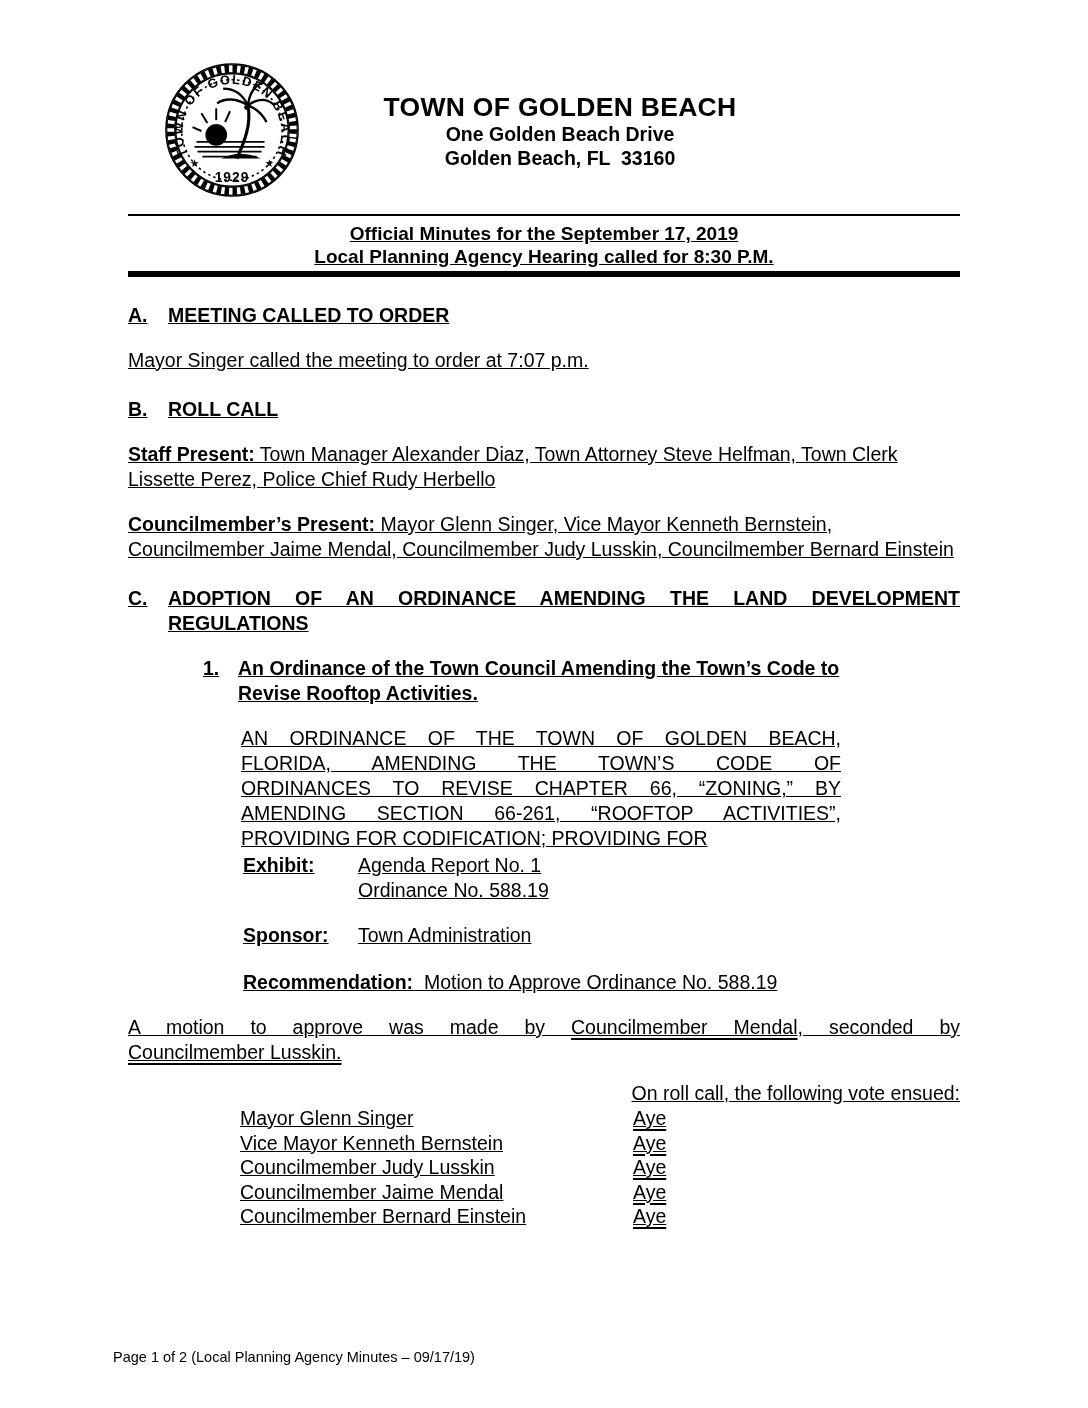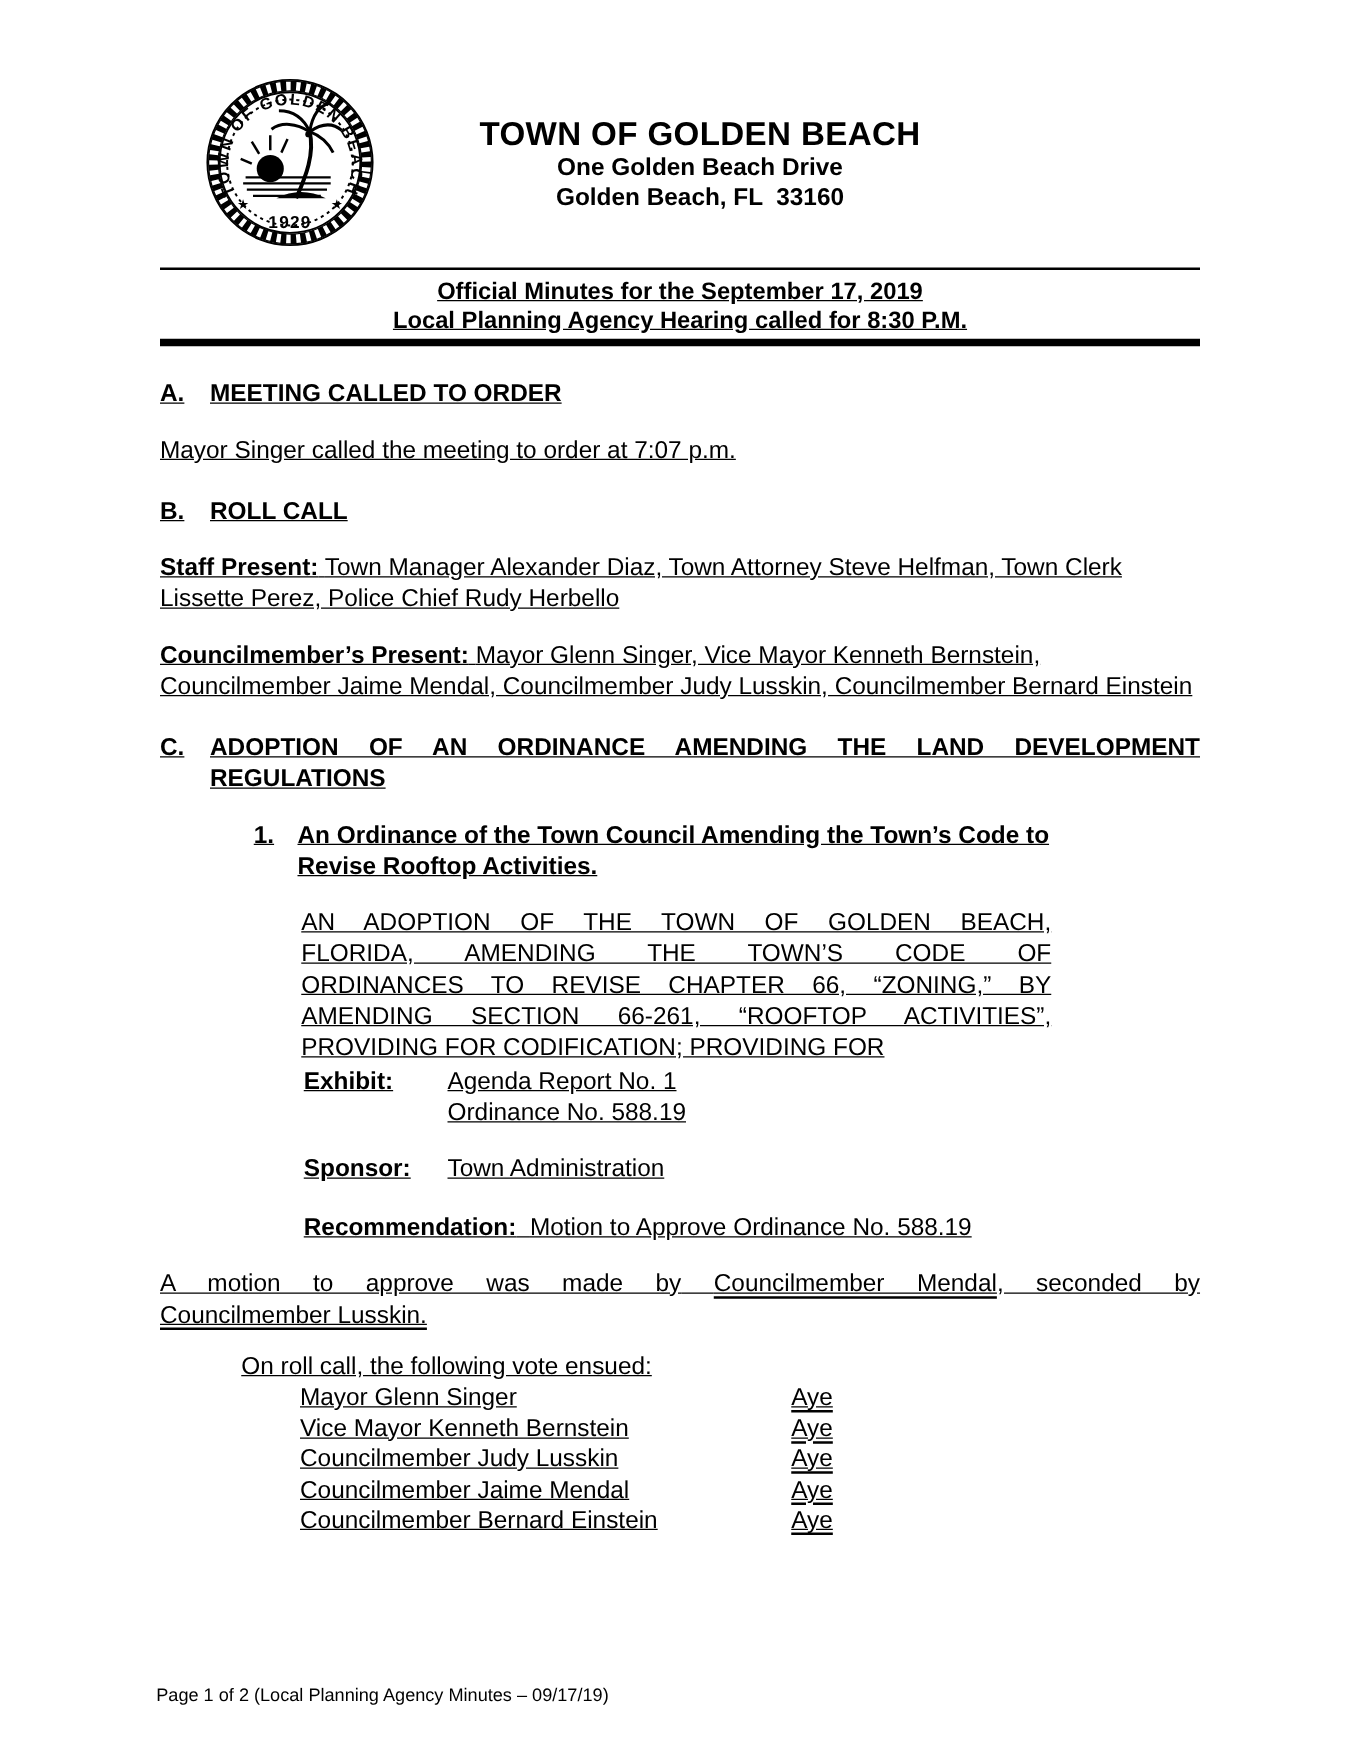--- a/index.html
+++ b/index.html
@@ -56,26 +56,26 @@
   .recommendation .kv-label { font-weight: bold; }
 
   .motion { margin-top: 20px; }
   .motion .jline { text-align: justify; text-align-last: justify; }
   .uline {
     text-decoration: underline;
     text-underline-offset: 4px;
     text-decoration-thickness: 1.5px;
   }
 
-  .rollcall-intro { margin-top: 16px; padding-left: 65px; }
+  .rollcall-intro { margin-top: 16px; padding-left: 65px; text-align: right; }
   .vote-row { display: flex; padding-left: 112px; line-height: 24.5px; }
   .vote-row .vname { width: 393px; flex: none; }
 
   .footer {
-    position: absolute; left: 125px; top: 1348px;
+    position: absolute; left: 113px; top: 1348px;
     font-size: 14.5px; line-height: 18px;
   }
 </style>
 </head>
 <body>
 
 <div class="page">
 
   <div class="header">
     <svg class="seal" viewBox="0 0 150 150">
@@ -173,21 +173,21 @@
 
     <div class="item-row">
       <span class="num">1.</span>
       <span>
           <div>An Ordinance of the Town Council Amending the Town’s Code to</div>
           <div>Revise Rooftop Activities.</div>
         </span>
     </div>
 
     <div class="ordinance just-lines">
-        <div>AN ADOPTION OF THE TOWN OF GOLDEN BEACH,</div>
+        <div>AN ORDINANCE OF THE TOWN OF GOLDEN BEACH,</div>
         <div>FLORIDA, AMENDING THE TOWN’S CODE OF</div>
         <div>ORDINANCES TO REVISE CHAPTER 66, “ZONING,” BY</div>
         <div>AMENDING SECTION 66-261, “ROOFTOP ACTIVITIES”,</div>
         <div>PROVIDING FOR CODIFICATION; PROVIDING FOR</div>
       </div>
 
     <div class="kv-row kv-first">
       <span class="kv-label">Exhibit:</span>
       <span>
           <div>Agenda Report No. 1</div>

